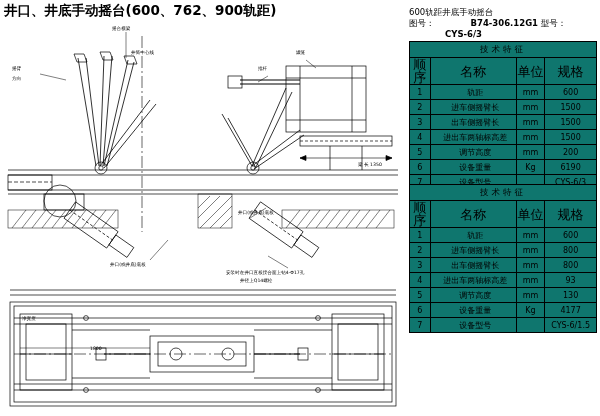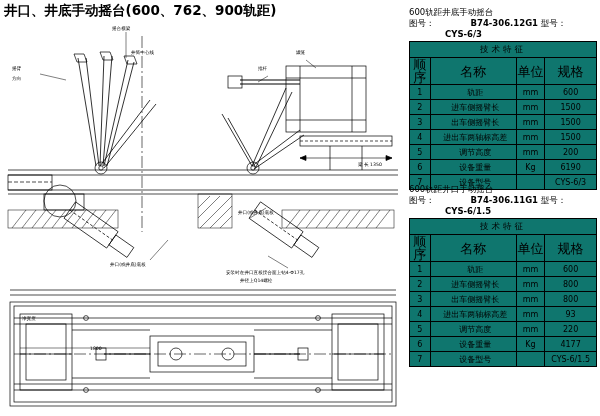--- a/index.html
+++ b/index.html
@@ -292,26 +292,20 @@
           <td>7</td>
           <td class="c-name">设备型号</td>
           <td></td>
           <td>CYS-6/3</td>
         </tr>
       </tbody>
     </table>
   </div>
 
   <div class="panel panel-b">
-    <div class="p-head">
-      <div>600轨距井口手动摇台</div>
-      <div>
-        <span>图号：</span><b>B74-306.11G1</b><span> 型号：</span><b>CYS-6/1.5</b>
-      </div>
-    </div>
     <table class="spec">
       <tbody>
         <tr>
           <td class="cap" colspan="4">技术特征</td>
         </tr>
         <tr class="hdr">
           <td class="c-no">顺序</td>
           <td class="c-name name-center">名称</td>
           <td class="c-unit">单位</td>
           <td class="c-spec">规格</td>
@@ -337,21 +331,21 @@
         <tr>
           <td>4</td>
           <td class="c-name">进出车两轴标高差</td>
           <td>mm</td>
           <td>93</td>
         </tr>
         <tr>
           <td>5</td>
           <td class="c-name">调节高度</td>
           <td>mm</td>
-          <td>220</td>
+          <td>130</td>
         </tr>
         <tr>
           <td>6</td>
           <td class="c-name">设备重量</td>
           <td>Kg</td>
           <td>4177</td>
         </tr>
         <tr>
           <td>7</td>
           <td class="c-name">设备型号</td>

